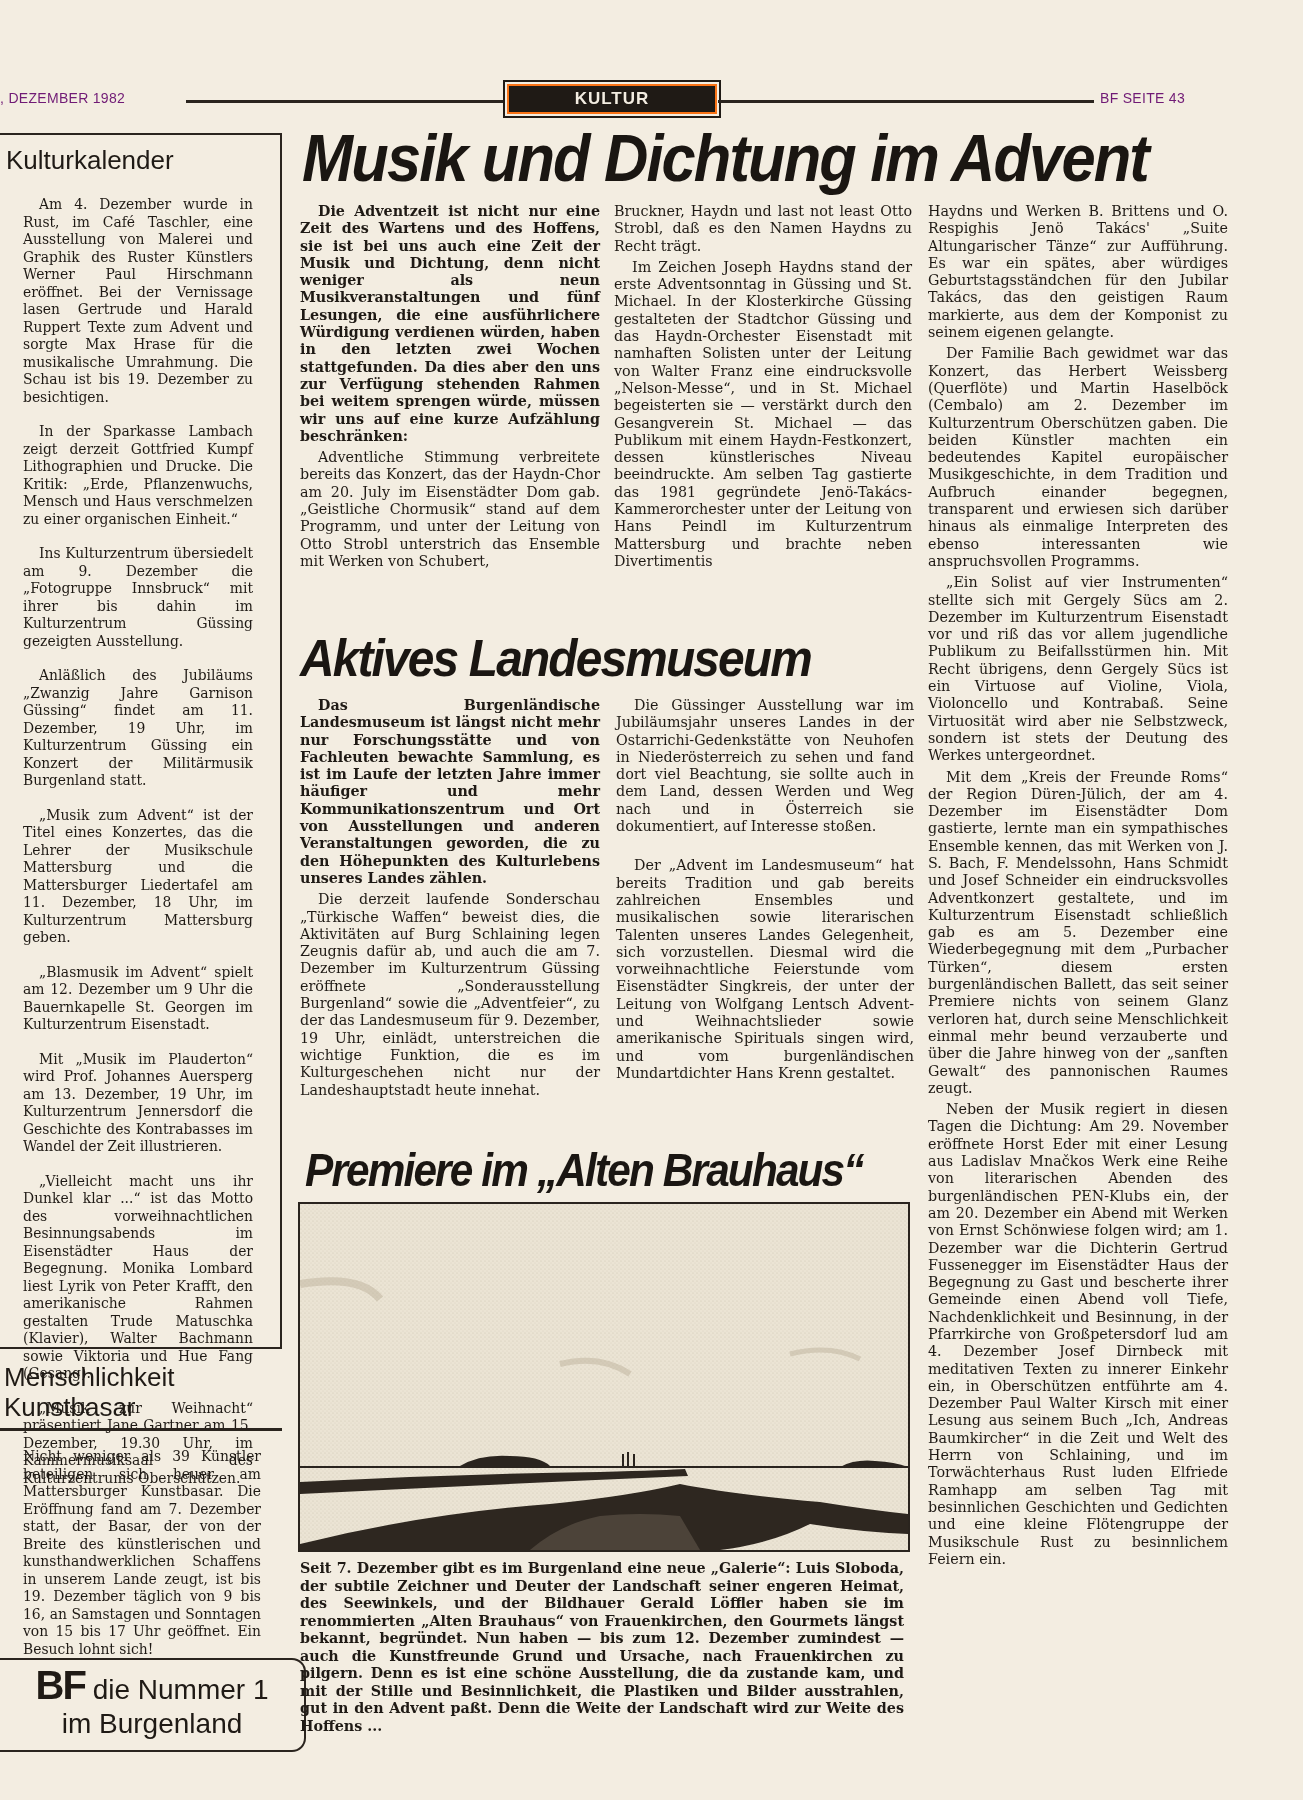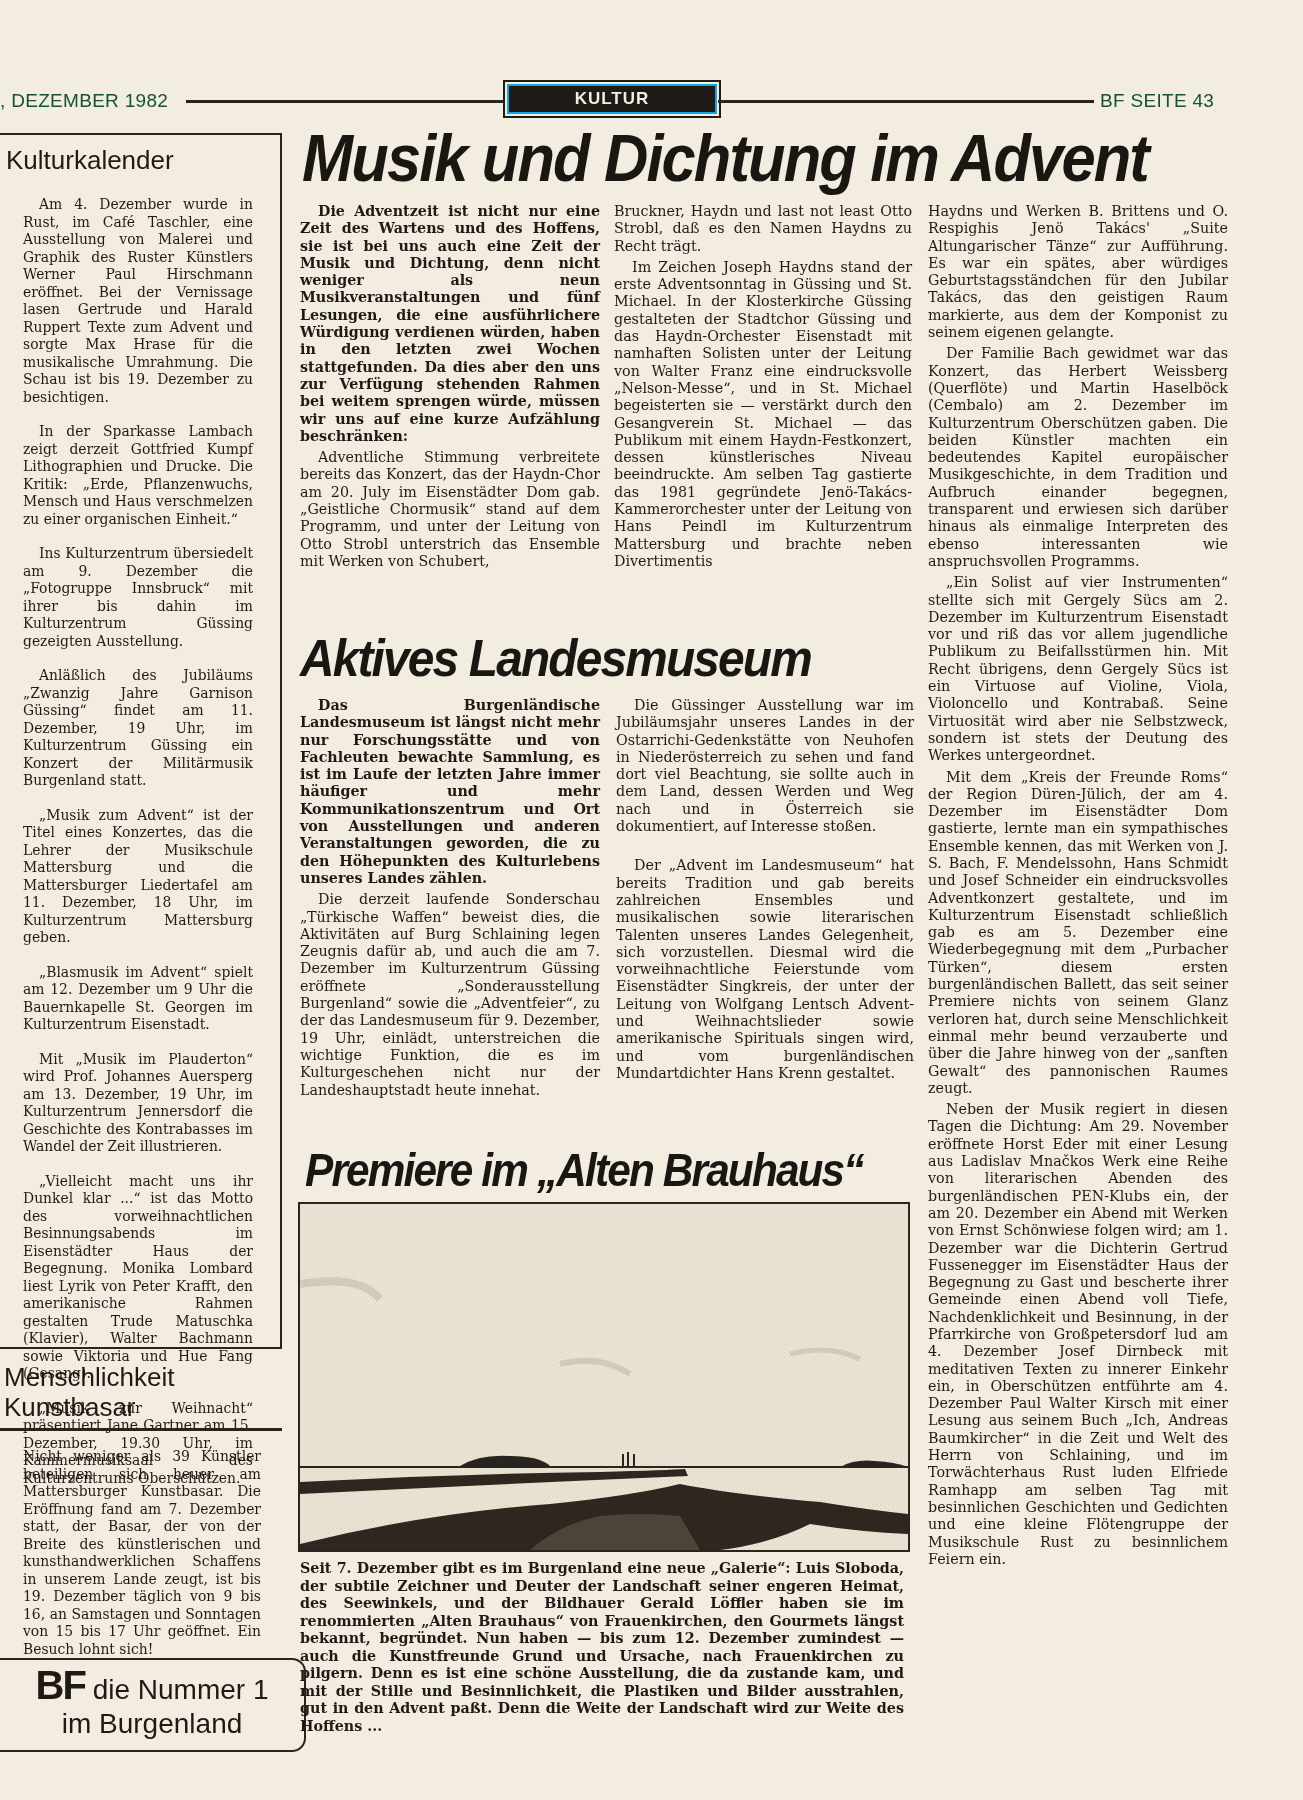--- a/index.html
+++ b/index.html
@@ -5,24 +5,24 @@
   html, body { margin:0; padding:0; }
   body {
     width:1303px; height:1800px; overflow:hidden;
     background:#f3ede1;
     color:#1f1a15;
     font-family:"DejaVu Serif", serif;
     position:relative;
   }
   .abs { position:absolute; }
   
-  .hdr-text { font-family:"Liberation Sans", sans-serif; font-size:19px; letter-spacing:0.3px; color:#14532d; }
+  .hdr-text { font-family:"Liberation Sans", sans-serif; font-size:14px; letter-spacing:0.3px; color:#701a75; }
   .hdr-rule { height:3px; background:#2a241e; }
   .kultur-box {
-    background:#1f1a15; color:#f3ede1; border:2px solid #0ea5e9;
+    background:#1f1a15; color:#f3ede1; border:2px solid #f97316;
     outline:2px solid #1f1a15; outline-offset:2px;
     font-family:"Liberation Sans", sans-serif; font-weight:bold; font-size:17px;
     text-align:center; line-height:26px; letter-spacing:1px;
   }
   .headline {
     font-family:"Liberation Sans", sans-serif; font-weight:900; font-style:italic;
     color:#1a1612; letter-spacing:-2px; white-space:nowrap;
     transform-origin:left top;
   }
   .col { font-size:14.3px; line-height:17.3px; text-align:justify; hyphens:manual; }

